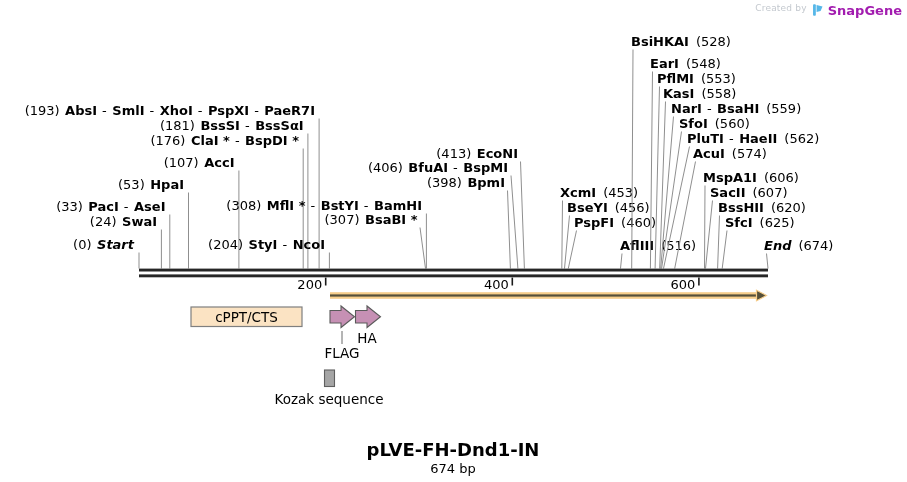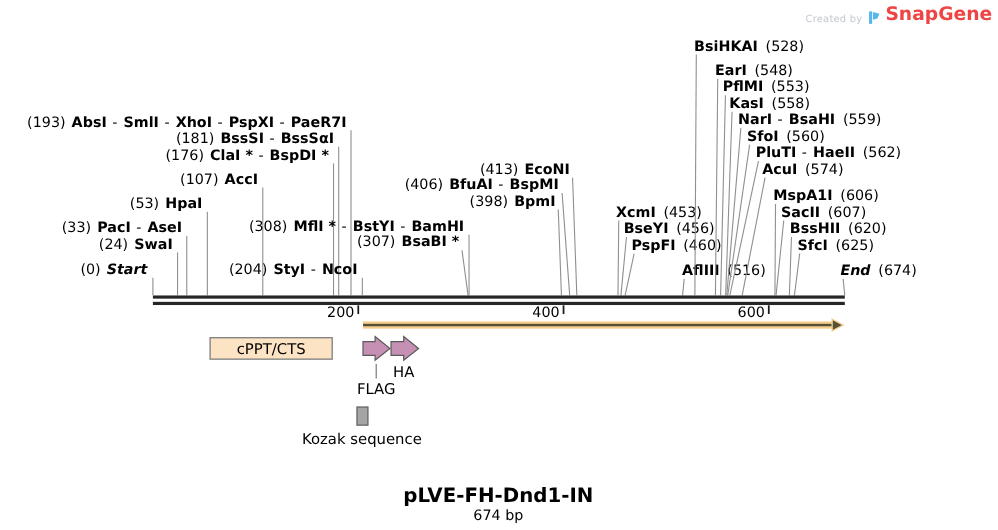--- a/index.html
+++ b/index.html
@@ -5,25 +5,25 @@
   html,body{margin:0;padding:0;background:#fff;}
   .canvas{
     position:relative;
     width:907px;height:482px;
     background:#ffffff;
     font-family:"DejaVu Sans", "Liberation Sans", sans-serif;
     overflow:hidden;
   }
   .watermark{
     position:absolute;top:3px;right:5px;
-    display:flex;align-items:flex-end;gap:4px;
+    display:flex;align-items:flex-start;gap:4px;
     user-select:none;
   }
   .watermark .createdby{font-size:9px;color:#c4c9cf;letter-spacing:.2px;}
-  .watermark .brand{font-size:17px;font-weight:600;color:#ef4444;}
+  .watermark .brand{font-size:13px;font-weight:600;color:#a21caf;}
   svg text{fill:#000;}
 </style>
 </head>
 <body>
 
 <div class="canvas">
 
   <div class="watermark">
     <span class="createdby">Created by</span>
     <svg width="13" height="14" viewBox="0 0 14 14">

